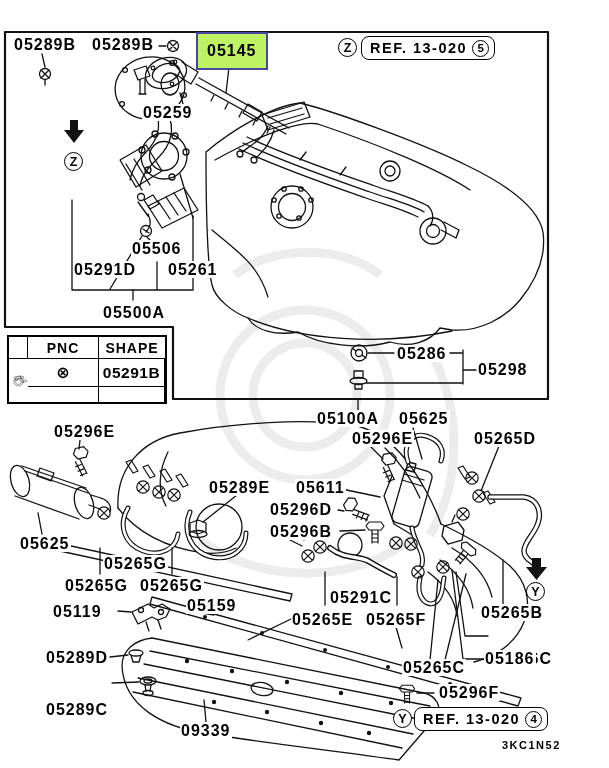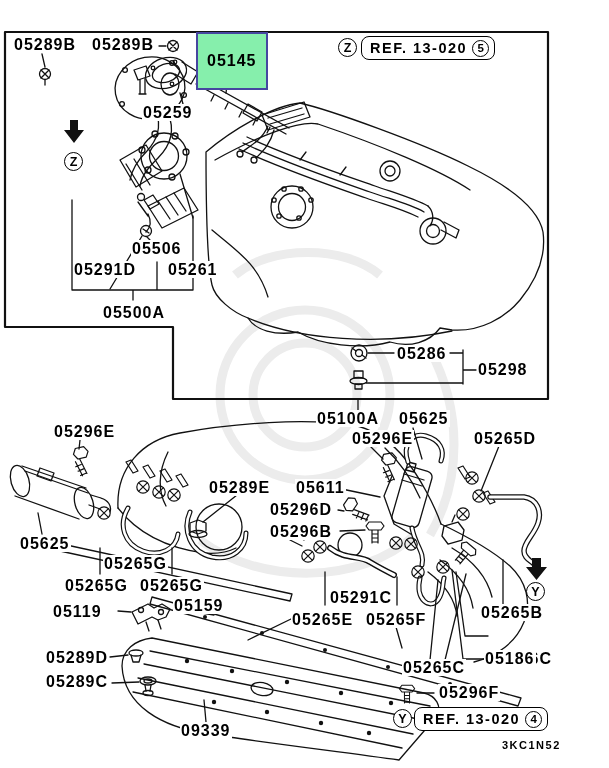--- a/index.html
+++ b/index.html
@@ -2,21 +2,21 @@
 <html><head>
 <meta charset="utf-8">
 <style>
   html,body{margin:0;padding:0;background:#fff;}
   .canvas{position:relative;width:609px;height:768px;background:#ffffff;
           font-family:"Liberation Sans",sans-serif;overflow:hidden;}
   .art{position:absolute;left:0;top:0;}
   .lbl{position:absolute;font-weight:700;font-size:16px;letter-spacing:1px;
        color:#000;background:#fff;padding:0 1px;line-height:17px;white-space:nowrap;}
   .lbl.small{font-size:11px;letter-spacing:1px;}
-  .lbl.highlight{background:#86efac;border:2px solid #4646a0;padding:18px 9px;line-height:18px;}
+  .lbl.highlight{background:#bef264;border:2px solid #4646a0;padding:8px 9px;line-height:18px;}
   .circ{position:absolute;width:19px;height:19px;border:1.9px solid #000;border-radius:50%;
         font-size:12.5px;font-weight:700;display:flex;align-items:center;justify-content:center;
         background:#fff;box-sizing:border-box;}
   .refbox{position:absolute;height:24px;border:1.9px solid #000;border-radius:8px;background:#fff;
           display:flex;align-items:center;gap:5px;padding:0 5px 0 8px;box-sizing:border-box;}
   .refbox .rtext{font-size:14.5px;font-weight:700;letter-spacing:1.5px;line-height:1;}
   .refbox .rnum{width:17px;height:17px;border:1.7px solid #000;border-radius:50%;font-size:11.5px;
           font-weight:700;display:flex;align-items:center;justify-content:center;box-sizing:border-box;}
   .tbl{position:absolute;left:7px;top:335px;border:2px solid #000;background:#fff;
        display:grid;grid-template-columns:19px 71px 66px;grid-template-rows:22px 28px 15px;}
@@ -351,26 +351,26 @@
   <div class="lbl" style="left:53px;top:423px">05296E</div>
   <div class="lbl" style="left:208px;top:479px">05289E</div>
   <div class="lbl" style="left:295px;top:479px">05611</div>
   <div class="lbl" style="left:269px;top:501px">05296D</div>
   <div class="lbl" style="left:269px;top:523px">05296B</div>
   <div class="lbl" style="left:19px;top:535px">05625</div>
   <div class="lbl" style="left:103px;top:555px">05265G</div>
   <div class="lbl" style="left:64px;top:577px">05265G</div>
   <div class="lbl" style="left:139px;top:577px">05265G</div>
   <div class="lbl" style="left:52px;top:603px">05119</div>
-  <div class="lbl" style="left:173px;top:597px">05159</div>
+  <div class="lbl" style="left:186px;top:597px">05159</div>
   <div class="lbl" style="left:329px;top:589px">05291C</div>
   <div class="lbl" style="left:291px;top:611px">05265E</div>
   <div class="lbl" style="left:365px;top:611px">05265F</div>
   <div class="lbl" style="left:45px;top:649px">05289D</div>
-  <div class="lbl" style="left:45px;top:673px">05289C</div>
+  <div class="lbl" style="left:45px;top:701px">05289C</div>
   <div class="lbl" style="left:402px;top:659px">05265C</div>
   <div class="lbl" style="left:480px;top:604px">05265B</div>
   <div class="lbl" style="left:489px;top:650px">05296C</div>
   <div class="lbl" style="left:484px;top:650px">05186</div>
   <div class="lbl" style="left:438px;top:684px">05296F</div>
   <div class="lbl" style="left:180px;top:722px">09339</div>
 
   <div class="lbl small" style="left:501px;top:737px;letter-spacing:1.5px">3KC1N52</div>
 
   <div class="circ" style="left:64px;top:152px">Z</div>
@@ -380,14 +380,31 @@
   <div class="refbox" style="left:361px;top:36px">
     <span class="rtext">REF. 13-020</span>
     <span class="rnum">5</span>
   </div>
   <div class="circ" style="left:393px;top:709px">Y</div>
   <div class="refbox" style="left:414px;top:707px">
     <span class="rtext">REF. 13-020</span>
     <span class="rnum">4</span>
   </div>
 
+  <div class="tbl">
+    <div class="c br bb"></div>
+    <div class="c br bb hdr">PNC</div>
+    <div class="c bb hdr">SHAPE</div>
+    <div class="c br bb mark">⊗</div>
+    <div class="c br bb pncv">05291B</div>
+    <div class="c shapecell">
+      <svg width="60" height="41" viewBox="0 0 60 44" stroke="#111" stroke-width="1.3" fill="none" stroke-linecap="round" stroke-linejoin="round">
+        <ellipse cx="30" cy="27" rx="15" ry="12"></ellipse>
+        <ellipse cx="30" cy="27" rx="9.5" ry="7.5"></ellipse>
+        <path d="M18,11 l18,-4 3,8 -18,5 z M22,12 l13,-3 M38,8 l9,2 -1,6 -9,-2 z M45,22 l9,-2 2,5 -9,3 z"></path>
+        <path d="M20,15 L18,22 M39,14 L44,20"></path>
+      </svg>
+    </div>
+    <div class="c br"></div>
+    <div class="c br"></div>
+  </div>
 
 </div>
 
 </body></html>

